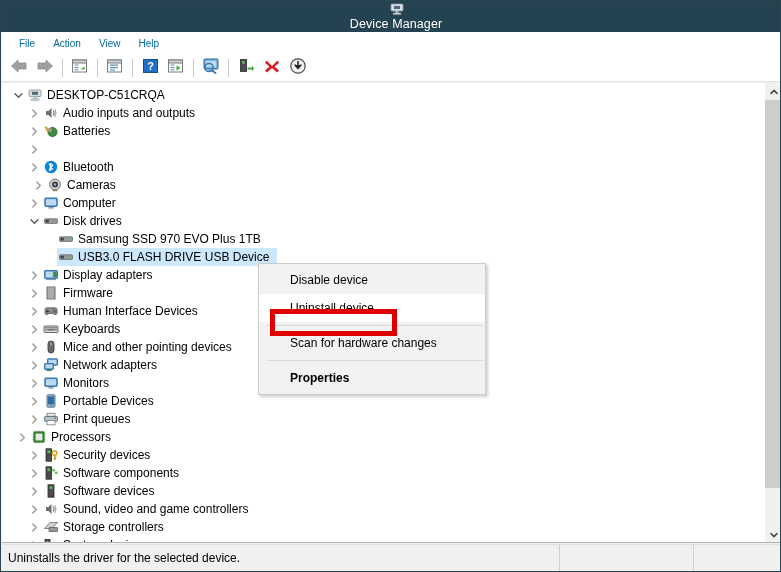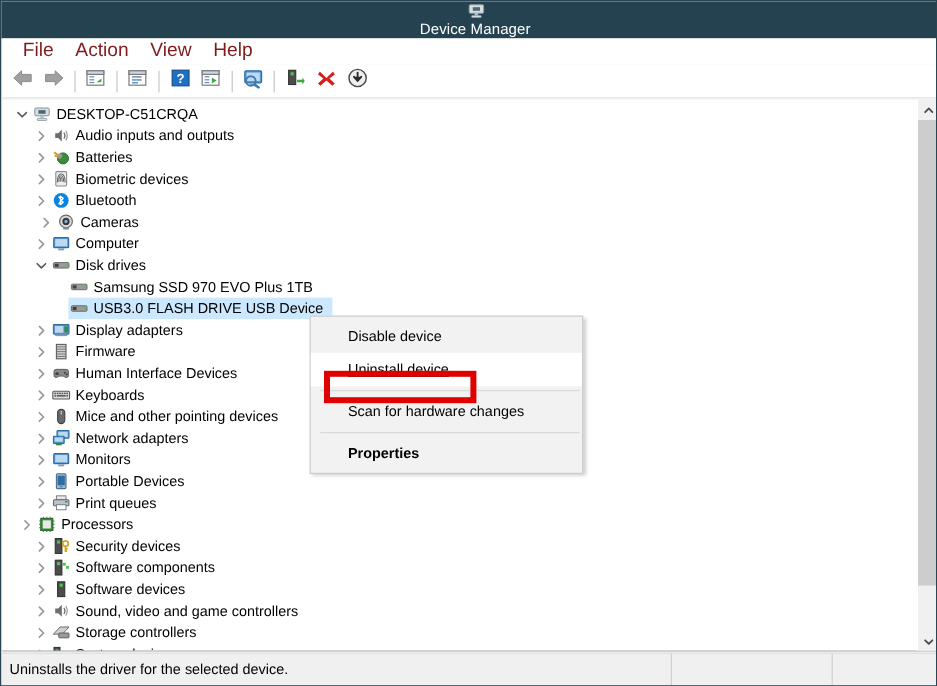--- a/index.html
+++ b/index.html
@@ -63,22 +63,22 @@
     left: 1px; top: 31px;
     width: 779px;
     height: 22px;
     background: #ffffff;
     display: flex;
     align-items: center;
     padding-left: 8px;
     box-sizing: border-box;
   }
   .menu-item {
-    font-size: 16px;
-    color: #7f1d1d;
+    font-size: 10px;
+    color: #0369a1;
     padding: 2px 9px;
     white-space: nowrap;
   }
 
   
   .toolbar {
     position: absolute;
     left: 1px; top: 53px;
     width: 779px;
     height: 28px;
@@ -477,31 +477,20 @@
           </span>
           <span class="lbl">Batteries</span>
         </span>
       </div>
 
       <div class="row" style="padding-left:24px">
         <span class="chev">
           <svg width="9" height="9" viewBox="0 0 9 9">
               <path d="M2.8 1 L6.3 4.5 L2.8 8" fill="none" stroke="#9a9a9a" stroke-width="1.4" stroke-linecap="round" stroke-linejoin="round"></path>
             </svg>
-        </span>
-        <span class="hit">
-          <span class="ico">
-            <svg width="16" height="16" viewBox="0 0 16 16">
-              <rect x="3.5" y="2" width="9" height="12" rx="1" fill="#eeeeee" stroke="#8a8a8a" stroke-width="0.9"></rect>
-              <path d="M6 10.5 Q6 5.5 8 5.5 Q10 5.5 10 10.5" fill="none" stroke="#6a6a6a" stroke-width="0.9"></path>
-              <path d="M7.2 10.5 Q7.2 7 8 7 Q8.8 7 8.8 10.5" fill="none" stroke="#6a6a6a" stroke-width="0.9"></path>
-              <path d="M4.8 11 Q4.8 4 8 4 Q11.2 4 11.2 11" fill="none" stroke="#6a6a6a" stroke-width="0.9"></path>
-            </svg>
-          </span>
-          <span class="lbl">Biometric devices</span>
         </span>
       </div>
 
       <div class="row" style="padding-left:24px">
         <span class="chev">
           <svg width="9" height="9" viewBox="0 0 9 9">
               <path d="M2.8 1 L6.3 4.5 L2.8 8" fill="none" stroke="#9a9a9a" stroke-width="1.4" stroke-linecap="round" stroke-linejoin="round"></path>
             </svg>
         </span>
         <span class="hit">

